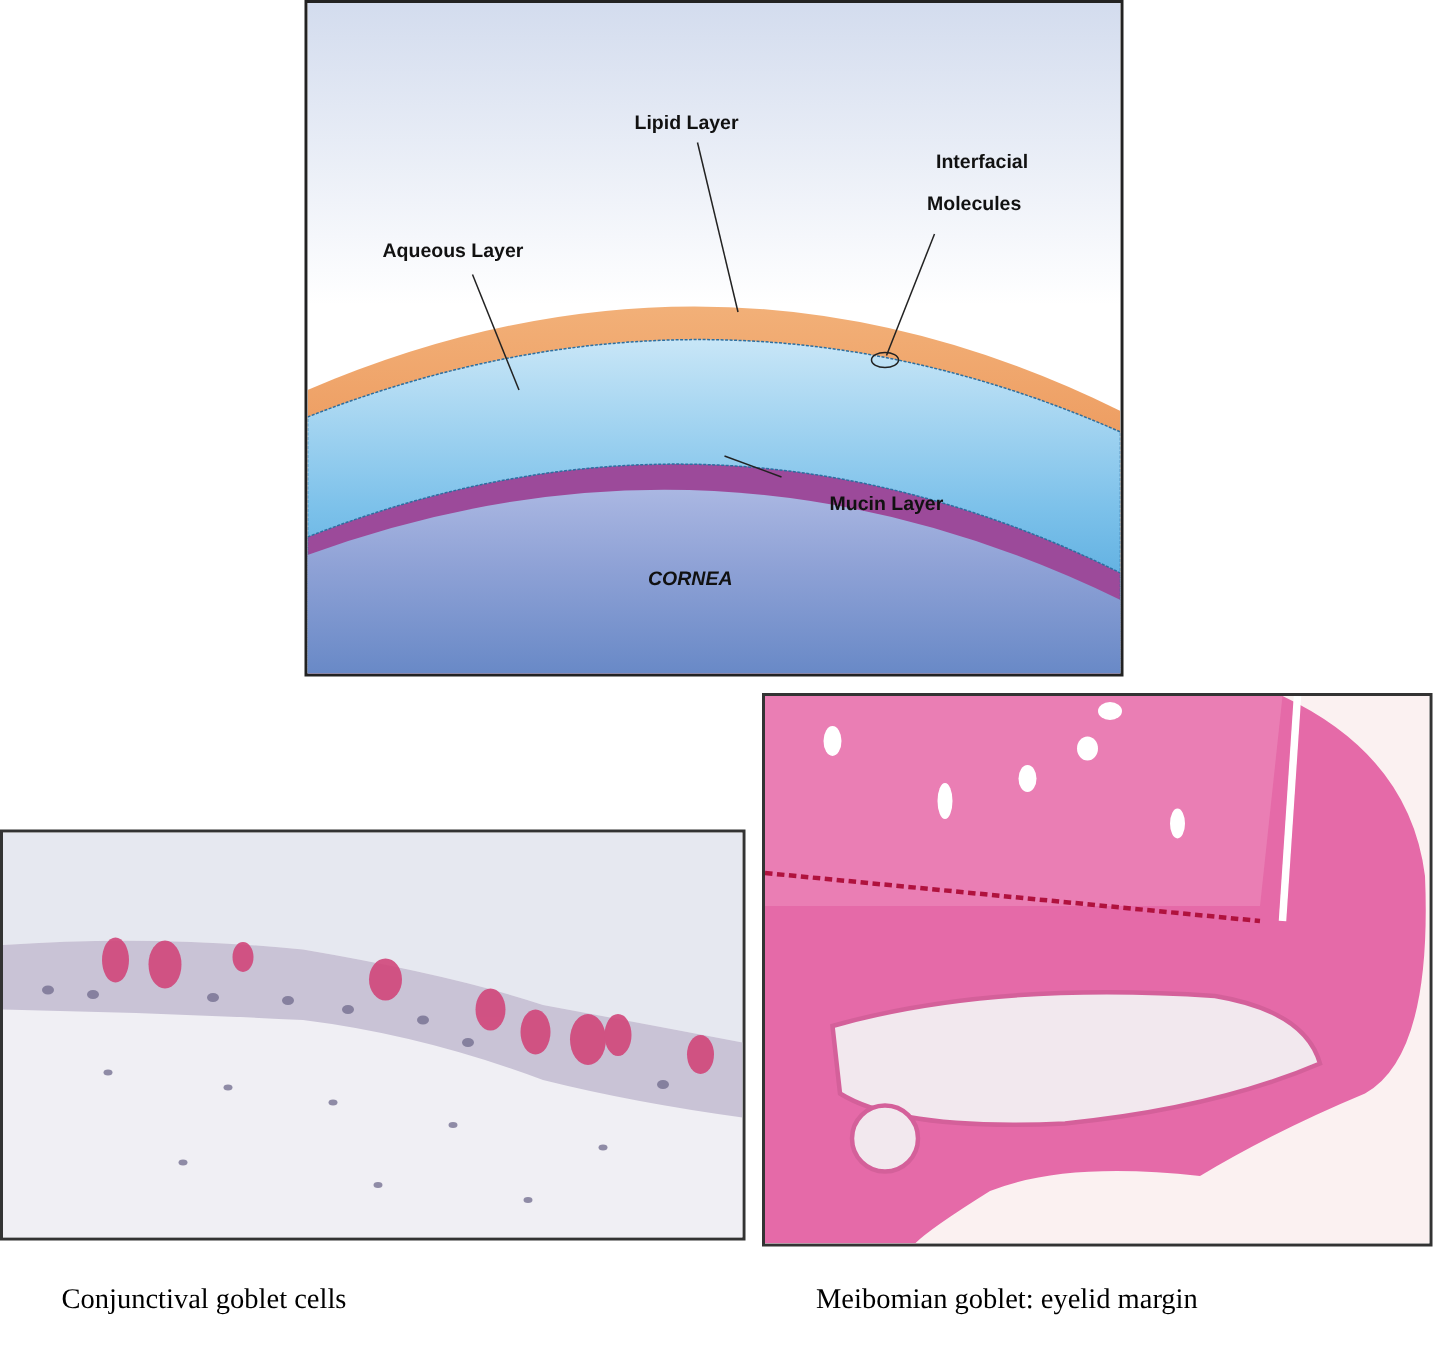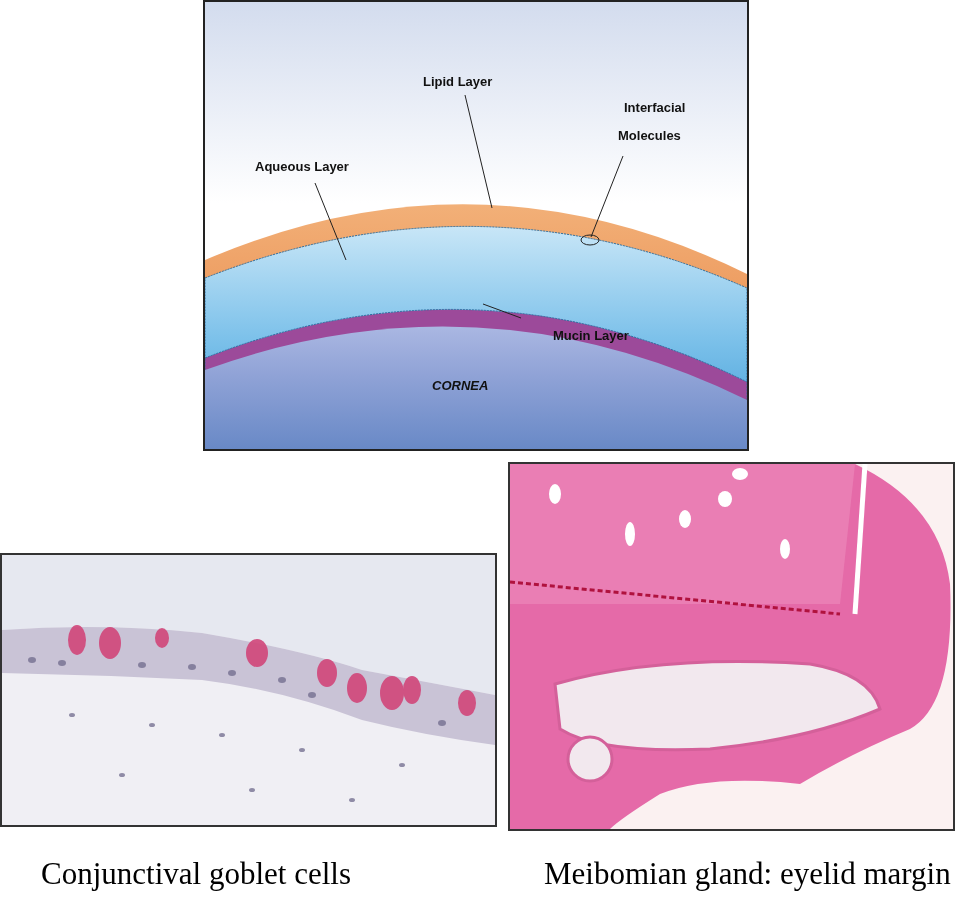--- a/index.html
+++ b/index.html
@@ -2,21 +2,21 @@
 <html><head>
 <meta charset="utf-8">
 <style>
   html, body { margin:0; padding:0; background:#ffffff; }
   body { width:957px; height:900px; position:relative; overflow:hidden; font-family:"Liberation Sans", sans-serif; }
   .panel { position:absolute; box-sizing:border-box; border:2px solid #222; overflow:hidden; }
   #tearfilm { left:203px; top:0; width:546px; height:451px; }
   #goblet { left:0; top:553px; width:497px; height:274px; border-color:#333; }
   #meibo { left:508px; top:462px; width:447px; height:369px; border-color:#333; }
   .lbl { position:absolute; font-family:"Liberation Sans", sans-serif; font-weight:bold; font-size:13px; color:#111; white-space:nowrap; }
-  .caption { position:absolute; font-family:"Liberation Serif", serif; font-size:31px; color:#000; white-space:nowrap; }
+  .caption { position:absolute; font-family:"Liberation Serif", serif; font-size:19px; color:#000; white-space:nowrap; }
   svg { display:block; }
 </style>
 </head>
 <body>
 
 <div class="panel" id="tearfilm">
   <svg width="542" height="447" viewBox="0 0 542 447">
     <defs>
       <linearGradient id="sky" x1="0" y1="0" x2="0" y2="1">
         <stop offset="0" stop-color="#d3dcee"></stop>
@@ -112,13 +112,13 @@
         <ellipse cx="215" cy="35" rx="7" ry="8"></ellipse>
       <ellipse cx="275" cy="85" rx="5" ry="10"></ellipse>
         <ellipse cx="230" cy="10" rx="8" ry="6"></ellipse>
     </g>
     <path d="M0,118 L330,150" stroke="#b0123e" stroke-width="3" stroke-dasharray="5,3"></path>
     <path d="M45,220 Q150,190 300,200 Q360,210 370,245 Q300,275 200,285 Q90,290 50,265 Z" fill="#f2e8ee" stroke="#d4609a" stroke-width="3"></path>
     <circle cx="80" cy="295" r="22" fill="#f2e8ee" stroke="#d4609a" stroke-width="3"></circle>
     <path d="M355,0 L345,150" stroke="#ffffff" stroke-width="5"></path>
   </svg>
 </div>
-<div class="caption" style="left:544px; top:856px;">Meibomian gland: eyelid margin</div>
+<div class="caption" style="left:544px; top:856px;">Meibomian goblet: eyelid margin</div>
 
 </body></html>

